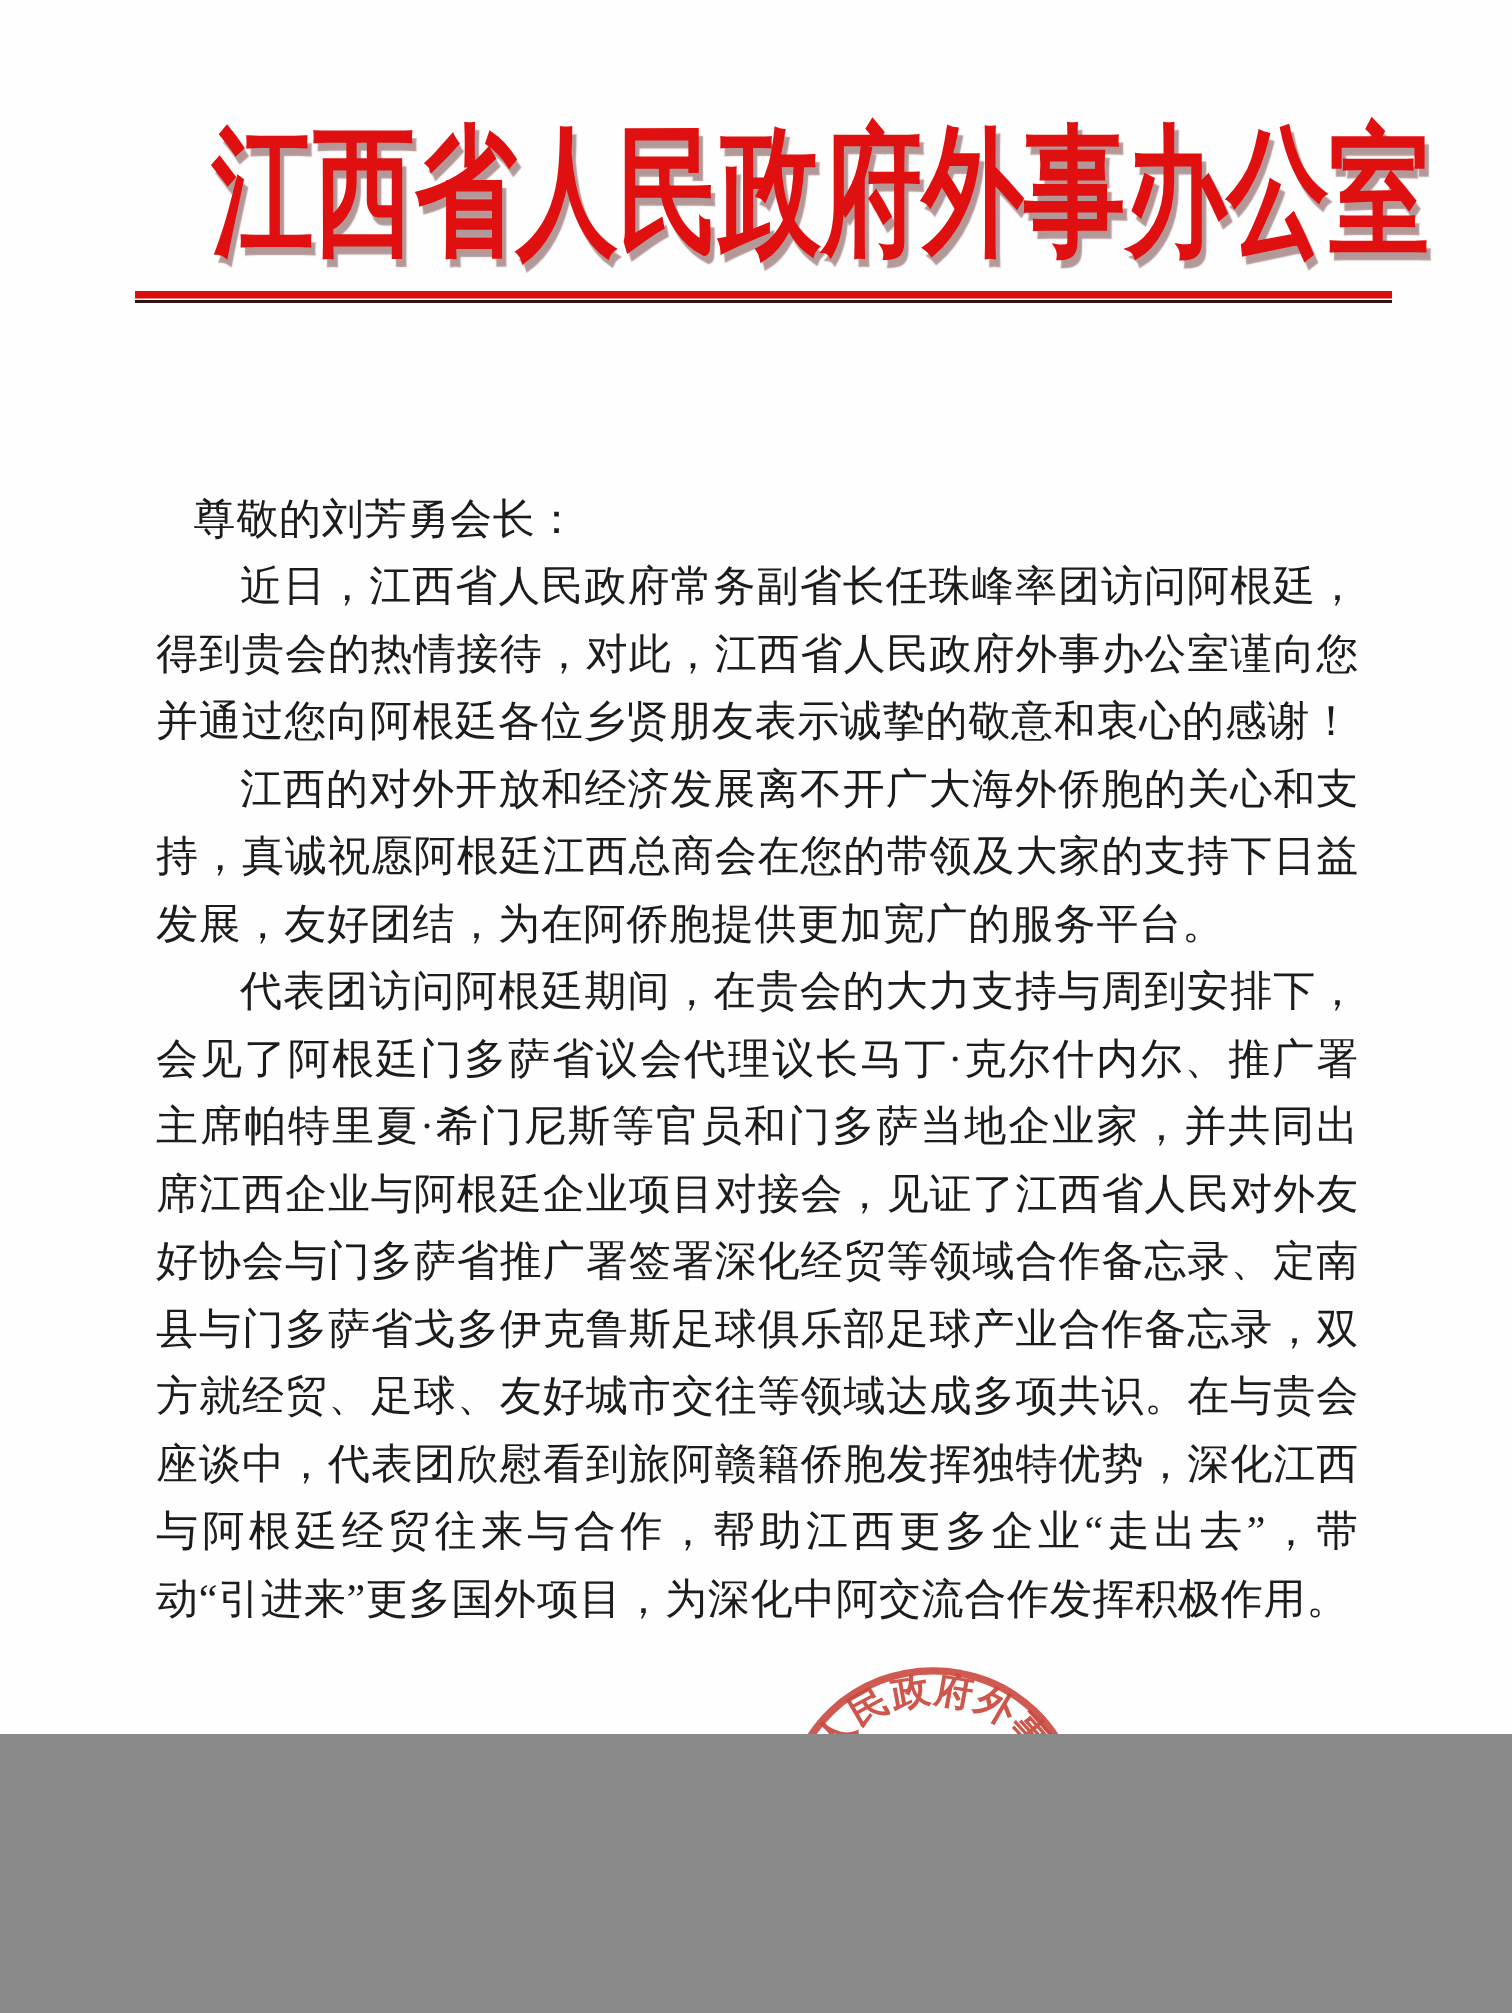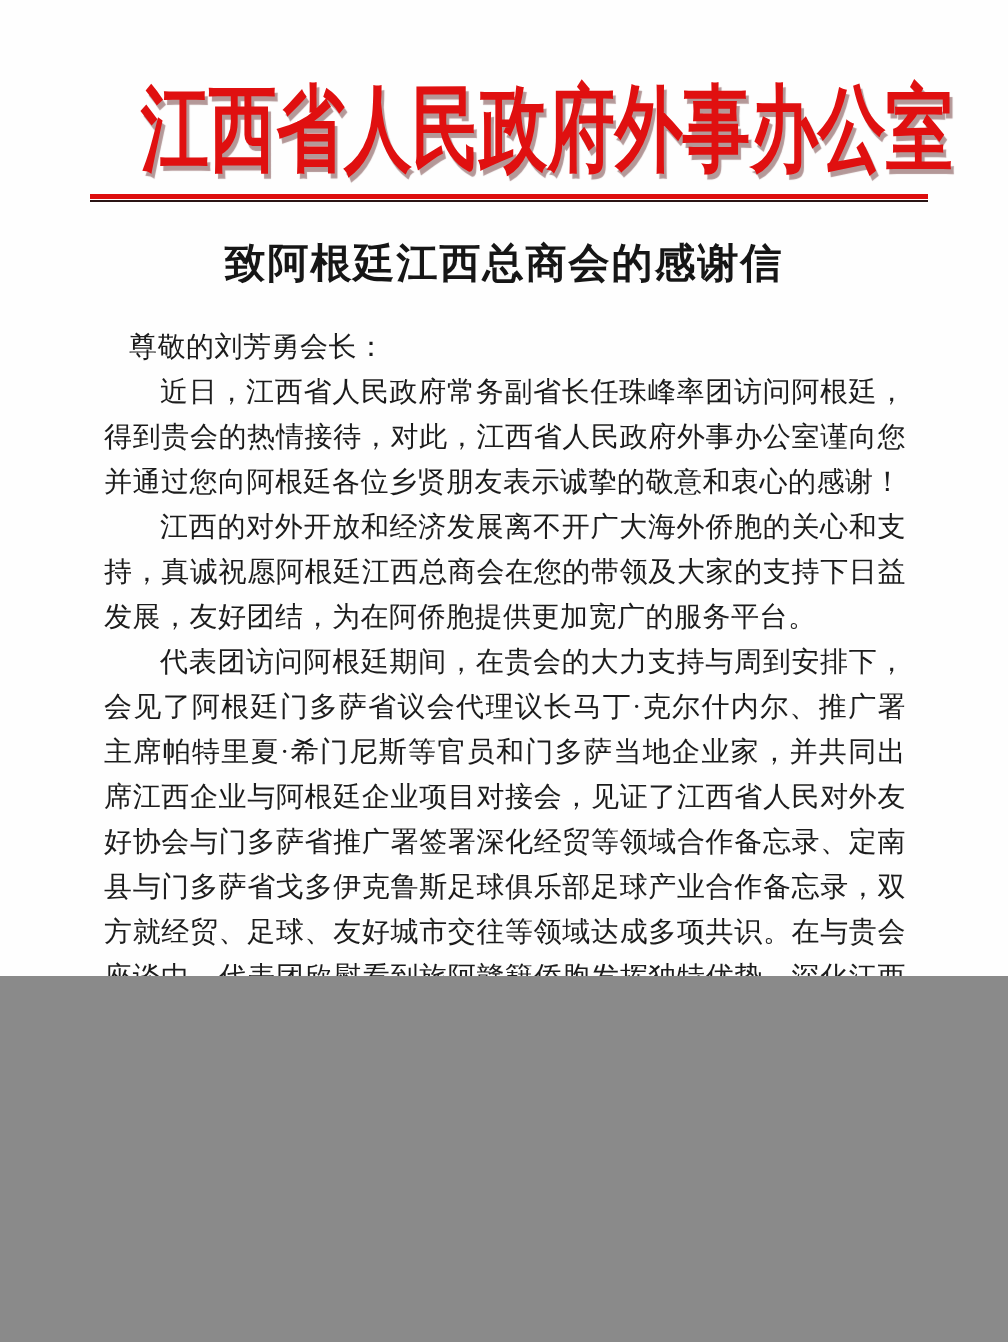--- a/index.html
+++ b/index.html
@@ -1,19 +1,19 @@
 <!DOCTYPE html>
 <html><head>
 <meta charset="utf-8">
 <style>
   html, body { margin: 0; padding: 0; background: #8a8a8a; }
   .page {
     position: relative;
     width: 1008px;
-    height: 976px;
+    height: 1156px;
     margin: 0 auto;
     background: #fefefe;
     overflow: hidden;
     font-family: "Liberation Serif", "DejaVu Serif", serif;
   }
 
   
   .letterhead {
     position: absolute;
     top: 78px;
@@ -128,21 +128,20 @@
 
 <div class="page">
 
   <div class="letterhead">江西省人民政府外事办公室</div>
 
   <div class="rule-top">
     <div class="red"></div>
     <div class="dark"></div>
   </div>
 
-  <h1 class="title">致阿根廷江西总商会的感谢信</h1>
 
   <div class="body-block">
     <p class="salutation">尊敬的刘芳勇会长：</p>
     <p class="para">近日，江西省人民政府常务副省长任珠峰率团访问阿根廷，得到贵会的热情接待，对此，江西省人民政府外事办公室谨向您并通过您向阿根廷各位乡贤朋友表示诚挚的敬意和衷心的感谢！</p>
     <p class="para">江西的对外开放和经济发展离不开广大海外侨胞的关心和支持，真诚祝愿阿根廷江西总商会在您的带领及大家的支持下日益发展，友好团结，为在阿侨胞提供更加宽广的服务平台。</p>
     <p class="para">代表团访问阿根廷期间，在贵会的大力支持与周到安排下，会见了阿根廷门多萨省议会代理议长马丁·克尔什内尔、推广署主席帕特里夏·希门尼斯等官员和门多萨当地企业家，并共同出席江西企业与阿根廷企业项目对接会，见证了江西省人民对外友好协会与门多萨省推广署签署深化经贸等领域合作备忘录、定南县与门多萨省戈多伊克鲁斯足球俱乐部足球产业合作备忘录，双方就经贸、足球、友好城市交往等领域达成多项共识。在与贵会座谈中，代表团欣慰看到旅阿赣籍侨胞发挥独特优势，深化江西与阿根廷经贸往来与合作，帮助江西更多企业“走出去”，带动“引进来”更多国外项目，为深化中阿交流合作发挥积极作用。</p>
   </div>
 
   <div class="closing">
     <div class="signature">江西省人民政府外事办公室</div>

